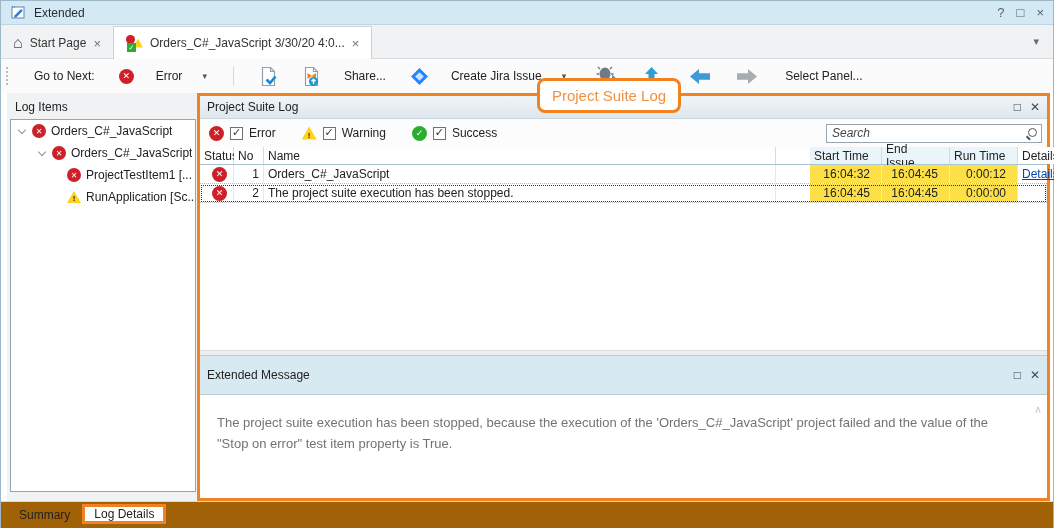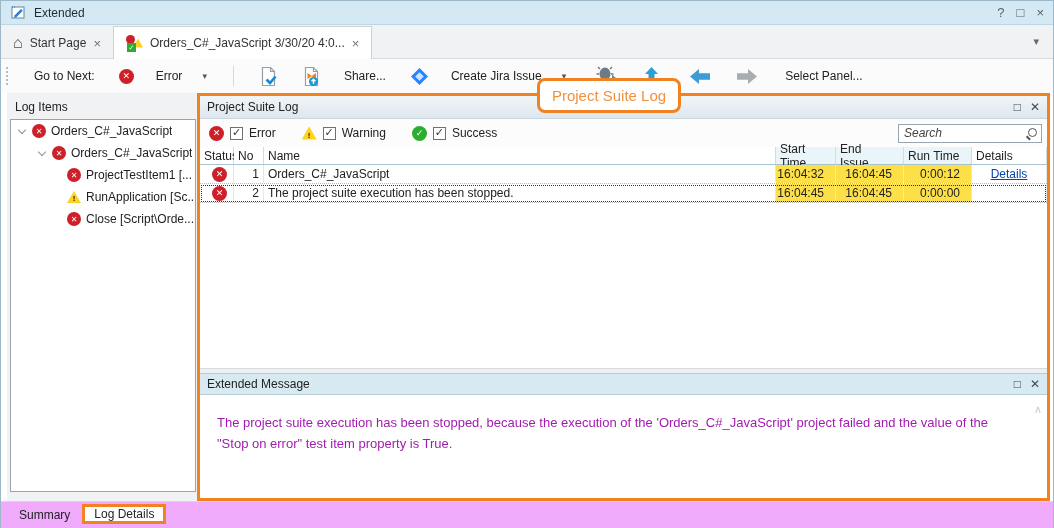--- a/index.html
+++ b/index.html
@@ -55,56 +55,56 @@
   
   .suite-panel { position:absolute; left:196px; top:92px; width:853px; height:408px; border:3px solid #f08221; background:#fff; display:flex; flex-direction:column; z-index:5; }
   .panel-header { height:23px; background:linear-gradient(#f1f5f8,#dde7ee); border-bottom:1px solid #c9d6e0; display:flex; align-items:center; padding:0 7px; flex:none; }
   .panel-header .spacer, .em-header .spacer { flex:1; }
   .pnl-ctrl { color:#3c4a54; font-size:12px; margin-left:9px; line-height:1; }
 
   .filter-bar { height:28px; background:#fcfcfc; display:flex; align-items:center; padding-left:9px; flex:none; }
   .filter-group { display:flex; align-items:center; gap:6px; margin-right:26px; }
   .cb { width:13px; height:13px; background:#fff; border:1px solid #707070; display:inline-flex; align-items:center; justify-content:center; color:#333; font-size:11px; flex:none; }
   .cb.checked::after { content:"✓"; margin-top:-2px; }
-  .search-wrap { margin-left:auto; margin-right:5px; position:relative; width:144px; }
+  .search-wrap { margin-left:auto; margin-right:5px; position:relative; width:216px; }
   .search-wrap input { width:100%; height:19px; border:1px solid #9aa5ad; background:#fff; padding:1px 20px 1px 5px; font-family:inherit; font-size:12px; }
   .search-wrap input::placeholder { font-style:italic; color:#444; opacity:1; }
   .mag { position:absolute; right:5px; top:4px; width:11px; height:11px; }
   .mag::before { content:""; position:absolute; right:0; top:0; width:7px; height:7px; border:1.5px solid #555; border-radius:50%; }
   .mag::after { content:""; position:absolute; left:0; bottom:0; width:5px; height:1.6px; background:#555; transform:rotate(45deg); }
 
   
   .grid { flex:none; }
   .g-row { display:flex; width:100%; }
   .g-head { height:18px; border-bottom:1px solid #a9c3d1; }
   .g-head .g-cell { border-right:1px solid #cfdde6; display:flex; align-items:center; padding:0 4px; background:#fff; }
   .g-head .time-h { background:#eaf5fa; }
   .g-body { height:19px; border-bottom:1px solid #b9b9b9; border-bottom-style:dotted; }
   .g-body .g-cell { border-right:1px solid #e2e9ee; display:flex; align-items:center; padding:0 4px; }
   .g-body.selected { outline:1px dotted #333; outline-offset:-2px; }
   .c-status { width:34px; flex:none; padding-left:12px !important; }
   .c-no { width:30px; flex:none; justify-content:flex-end; }
   .c-name { width:512px; flex:none; }
-  .c-start { width:60px; flex:none; justify-content:flex-end; padding-right:11px !important; }
+  .c-start { width:72px; flex:none; justify-content:flex-end; padding-right:11px !important;margin-left:34px; }
   .c-end { width:68px; flex:none; justify-content:flex-end; padding-right:11px !important; }
   .c-run { width:68px; flex:none; justify-content:flex-end; padding-right:11px !important; }
   .c-details { flex:1; justify-content:center; }
   .g-body .c-start, .g-body .c-end, .g-body .c-run { background:#fde047; }
   a.details-link { color:#0645ad; text-decoration:underline; }
 
   .log-filler { flex:1; background:#fff; }
   .splitter { height:5px; background:#edf0f2; border-top:1px solid #d8dcdf; flex:none; }
 
-  .em-header { height:22px; background:#d7e9f1; border-top:1px solid #b9cdd8; border-bottom:1px solid #b9cdd8; display:flex; align-items:center; padding:0 7px; flex:none; }
+  .em-header { height:40px; background:#d7e9f1; border-top:1px solid #b9cdd8; border-bottom:1px solid #b9cdd8; display:flex; align-items:center; padding:0 7px; flex:none; }
   .em-body { flex:none; height:103px; background:#fff; position:relative; padding:17px 56px 0 17px; }
-  .em-body p { max-width:788px; font-size:13px; line-height:21px; color:#a21caf; }
+  .em-body p { max-width:788px; font-size:13px; line-height:21px; color:#737373; }
   .scroll-up { position:absolute; right:5px; top:8px; color:#c6cdd3; font-size:11px; }
 
   
-  .bottombar { position:absolute; left:0; top:500px; width:100%; height:27px; background:#f0abfc; border-top:1px solid #d7d9db; display:flex; align-items:center; padding-left:8px; }
+  .bottombar { position:absolute; left:0; top:500px; width:100%; height:27px; background:#a16207; border-top:1px solid #d7d9db; display:flex; align-items:center; padding-left:8px; }
   .bottom-tab { padding:4px 10px; color:#222; }
   .annotate { border:3px solid #f08221; background:#fff; margin-left:2px; margin-top:-2px; }
   .annotate .bottom-tab { padding:3px 9px; }
 
   svg { display:block; }
 </style>
 </head>
 <body>
 
 <div class="window">
@@ -219,24 +219,20 @@
         <span class="lbl">Orders_C#_JavaScript</span>
       </div>
       <div class="tree-row ind2">
         <span class="icon-error sm"></span>
         <span class="lbl">ProjectTestItem1 [...</span>
       </div>
       <div class="tree-row ind2">
         <span class="icon-warning sm"></span>
         <span class="lbl">RunApplication [Sc...</span>
       </div>
-      <div class="tree-row ind2">
-        <span class="icon-error sm"></span>
-        <span class="lbl">Close [Script\Orde...</span>
-      </div>
     </div>
   </div>
 
   <div class="suite-panel">
 
     <div class="panel-header">
       <span>Project Suite Log</span>
       <span class="spacer"></span>
       <span class="pnl-ctrl">□</span>
       <span class="pnl-ctrl">✕</span>

